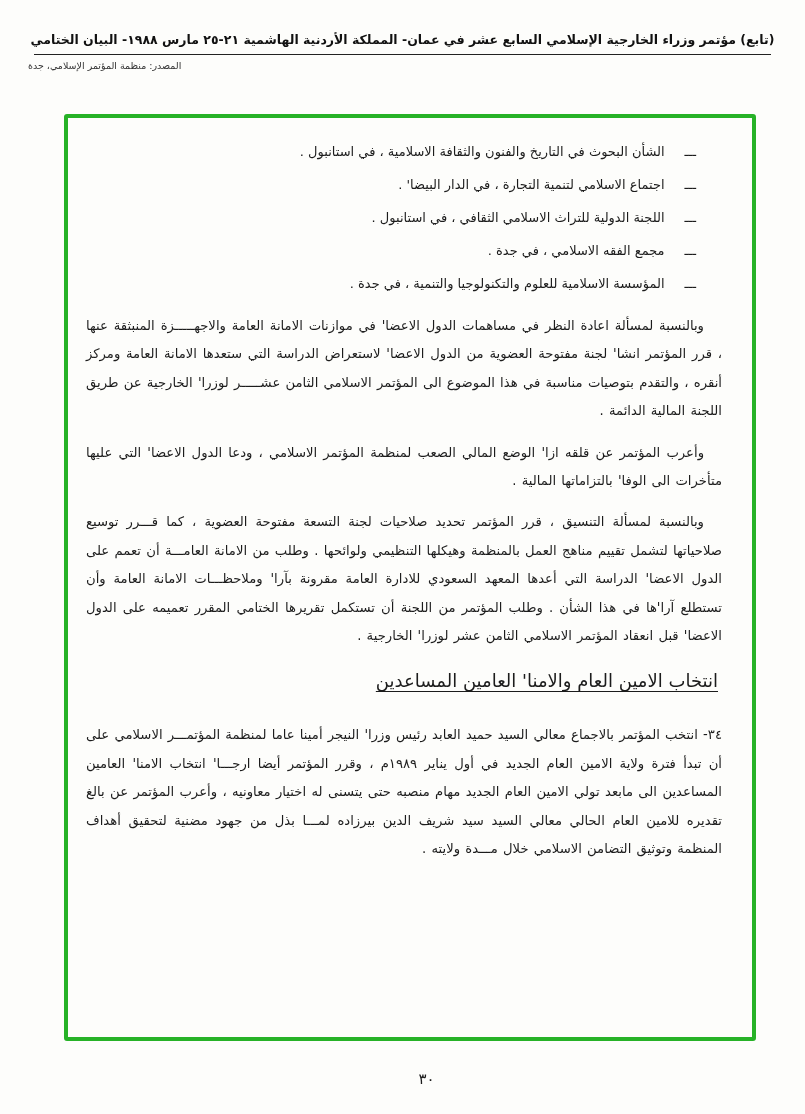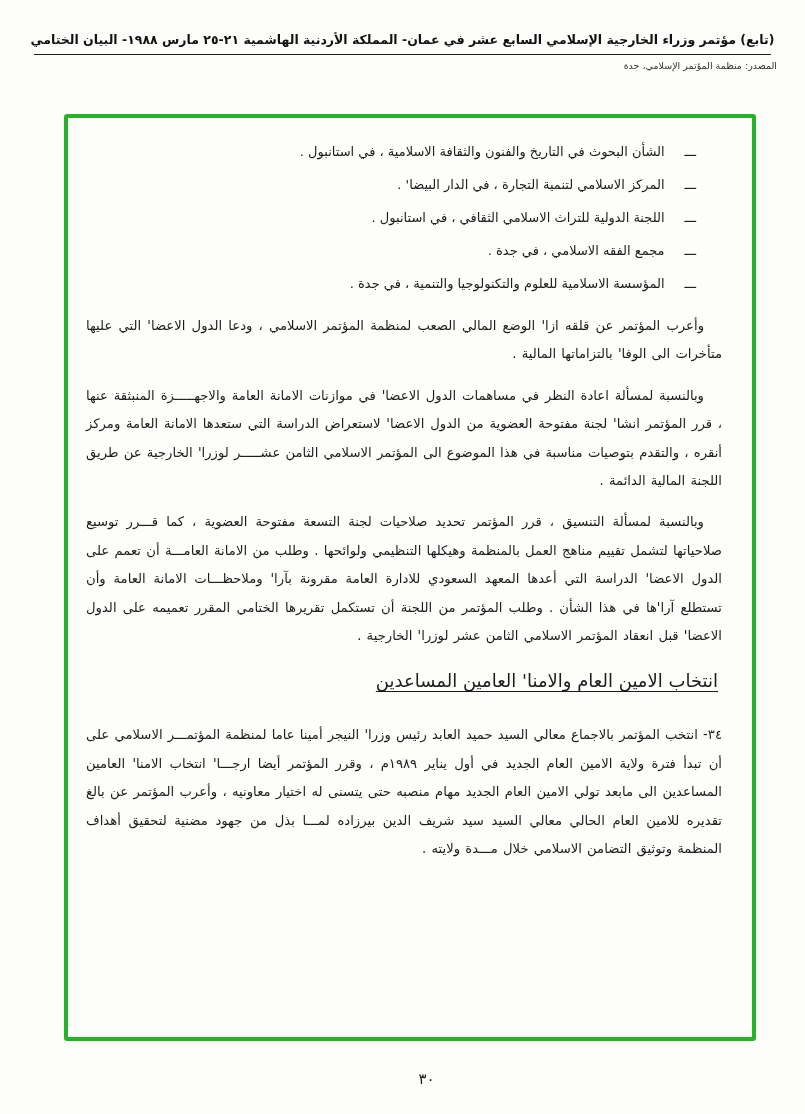--- a/index.html
+++ b/index.html
@@ -21,21 +21,21 @@
     text-align: center;
     white-space: nowrap;
     color: #111;
   }
   .header-rule {
     border-bottom: 1.5px solid #222;
     margin: 7px 6px 5px 6px;
   }
   .doc-source {
     font-size: 9.5px;
-    text-align: right;
+    text-align: left;
     color: #333;
   }
   .green-box {
     position: absolute;
     left: 64px;
     top: 114px;
     width: 692px;
     height: 927px;
     border: 4px solid #27b227;
     border-radius: 3px;
@@ -102,39 +102,39 @@
 
   <main class="green-box" style="border-color: rgb(39, 178, 39);">
 
     <ul class="org-list">
       <li class="org-item">
         <span class="dash">ـــ</span>
         <span class="org-text">الشأن البحوث في التاريخ والفنون والثقافة الاسلامية ، في استانبول .</span>
       </li>
       <li class="org-item">
         <span class="dash">ـــ</span>
-        <span class="org-text">المركز الاسلامي لتنمية التجارة ، في الدار البيضا' .</span>
+        <span class="org-text">اجتماع الاسلامي لتنمية التجارة ، في الدار البيضا' .</span>
       </li>
       <li class="org-item">
         <span class="dash">ـــ</span>
         <span class="org-text">اللجنة الدولية للتراث الاسلامي الثقافي ، في استانبول .</span>
       </li>
       <li class="org-item">
         <span class="dash">ـــ</span>
         <span class="org-text">مجمع الفقه الاسلامي ، في جدة .</span>
       </li>
       <li class="org-item">
         <span class="dash">ـــ</span>
         <span class="org-text">المؤسسة الاسلامية للعلوم والتكنولوجيا والتنمية ، في جدة .</span>
       </li>
     </ul>
 
+    <p class="para indent">وبالنسبة لمسألة اعادة النظر في مساهمات الدول الاعضا' في موازنات الامانة العامة والاجهـــــزة المنبثقة عنها ، قرر المؤتمر انشا' لجنة مفتوحة العضوية من الدول الاعضا' لاستعراض الدراسة التي ستعدها الامانة العامة ومركز أنقره ، والتقدم بتوصيات مناسبة في هذا الموضوع الى المؤتمر الاسلامي الثامن عشـــــر لوزرا' الخارجية عن طريق اللجنة المالية الدائمة .</p>
+
     <p class="para indent">وأعرب المؤتمر عن قلقه ازا' الوضع المالي الصعب لمنظمة المؤتمر الاسلامي ، ودعا الدول الاعضا' التي عليها متأخرات الى الوفا' بالتزاماتها المالية .</p>
-
-    <p class="para indent">وبالنسبة لمسألة اعادة النظر في مساهمات الدول الاعضا' في موازنات الامانة العامة والاجهـــــزة المنبثقة عنها ، قرر المؤتمر انشا' لجنة مفتوحة العضوية من الدول الاعضا' لاستعراض الدراسة التي ستعدها الامانة العامة ومركز أنقره ، والتقدم بتوصيات مناسبة في هذا الموضوع الى المؤتمر الاسلامي الثامن عشـــــر لوزرا' الخارجية عن طريق اللجنة المالية الدائمة .</p>
 
     <p class="para indent">وبالنسبة لمسألة التنسيق ، قرر المؤتمر تحديد صلاحيات لجنة التسعة مفتوحة العضوية ، كما قـــرر توسيع صلاحياتها لتشمل تقييم مناهج العمل بالمنظمة وهيكلها التنظيمي ولوائحها . وطلب من الامانة العامـــة أن تعمم على الدول الاعضا' الدراسة التي أعدها المعهد السعودي للادارة العامة مقرونة بآرا' وملاحظـــات الامانة العامة وأن تستطلع آرا'ها في هذا الشأن . وطلب المؤتمر من اللجنة أن تستكمل تقريرها الختامي المقرر تعميمه على الدول الاعضا' قبل انعقاد المؤتمر الاسلامي الثامن عشر لوزرا' الخارجية .</p>
 
 
     <h2 class="section-heading">انتخاب الامين العام والامنا' العامين المساعدين</h2>
 
     <p class="para">٣٤- انتخب المؤتمر بالاجماع معالي السيد حميد العابد رئيس وزرا' النيجر أمينا عاما لمنظمة المؤتمـــر الاسلامي على أن تبدأ فترة ولاية الامين العام الجديد في أول يناير ١٩٨٩م ، وقرر المؤتمر أيضا ارجـــا' انتخاب الامنا' العامين المساعدين الى مابعد تولي الامين العام الجديد مهام منصبه حتى يتسنى له اختيار معاونيه ، وأعرب المؤتمر عن بالغ تقديره للامين العام الحالي معالي السيد سيد شريف الدين بيرزاده لمـــا بذل من جهود مضنية لتحقيق أهداف المنظمة وتوثيق التضامن الاسلامي خلال مـــدة ولايته .</p>
 
   </main>
 

